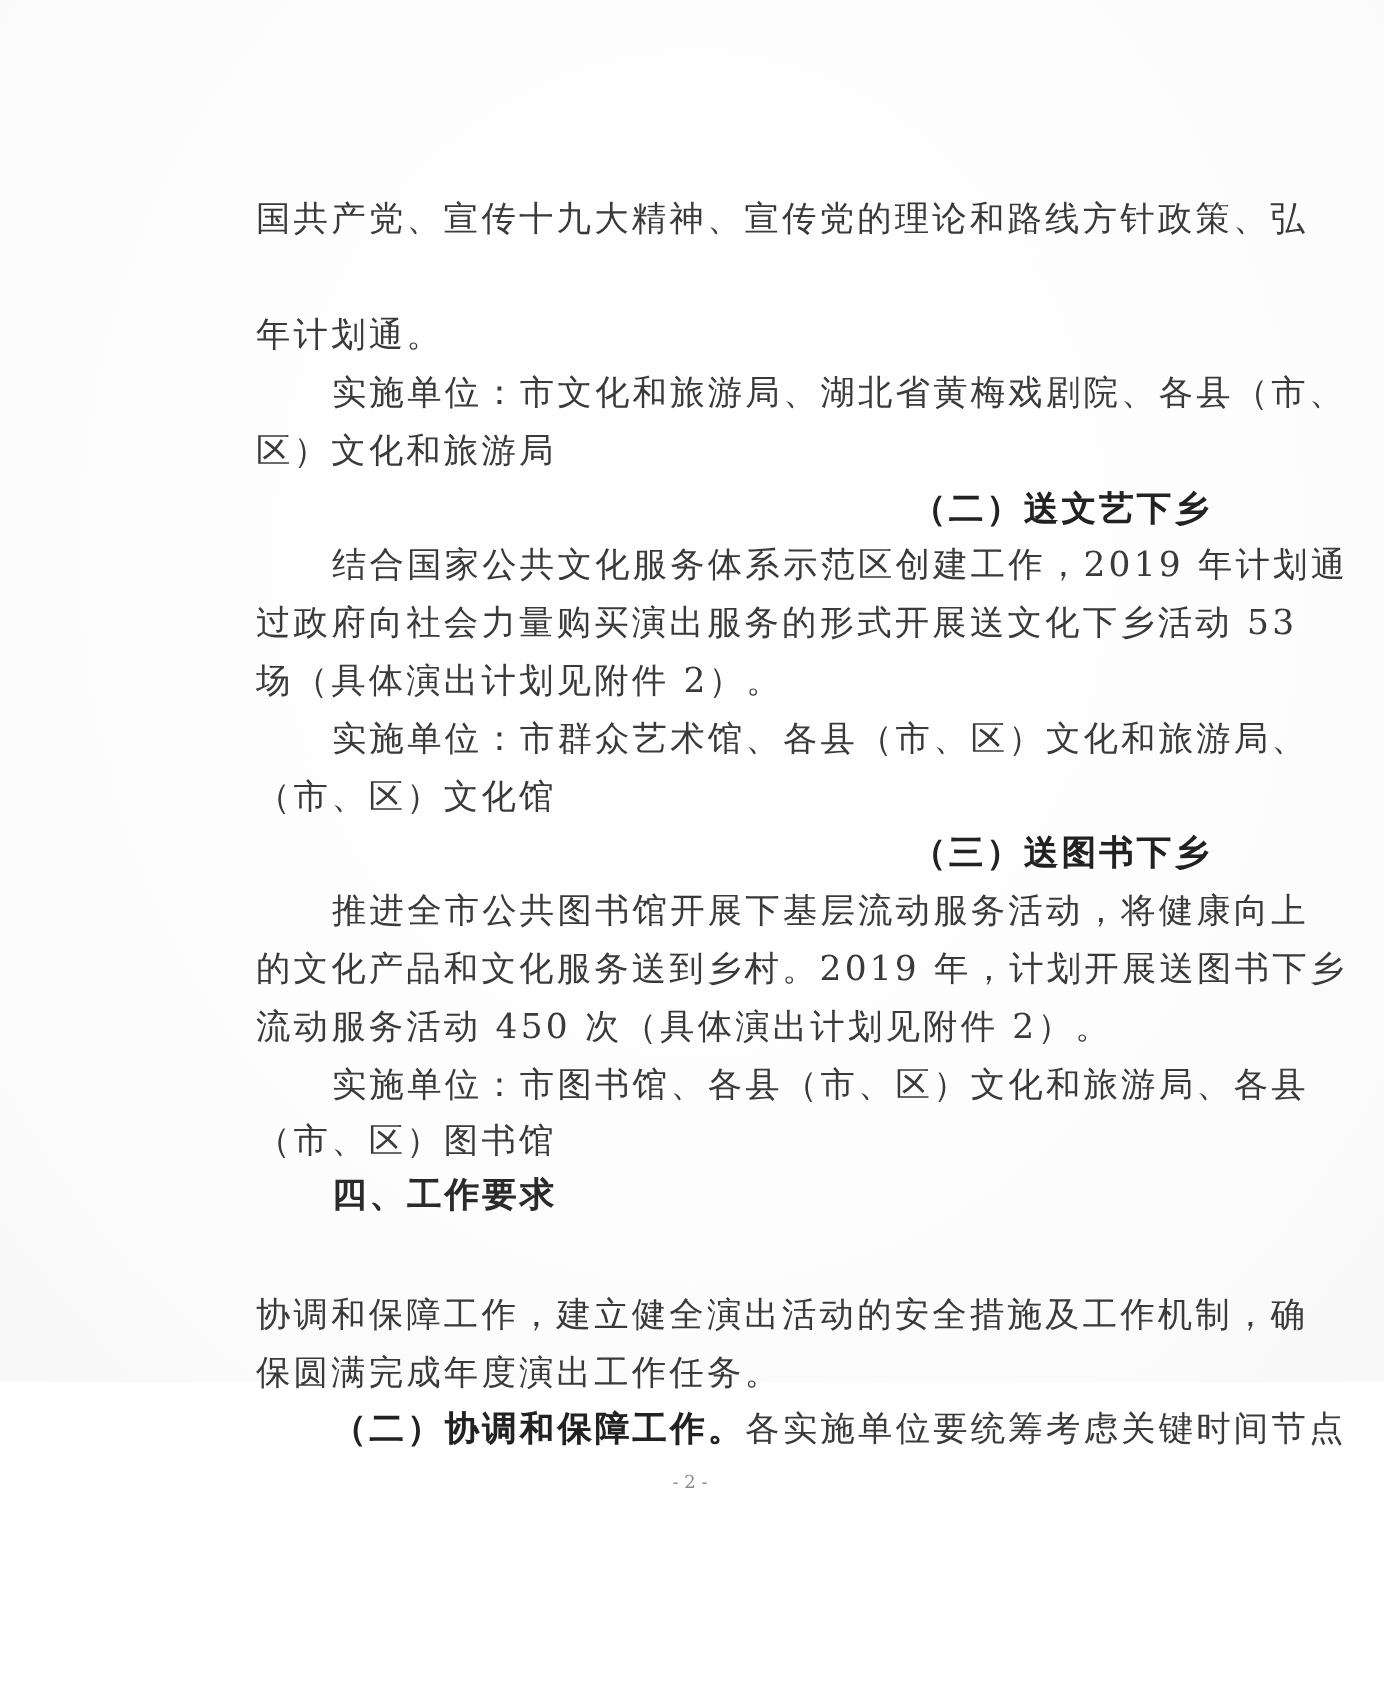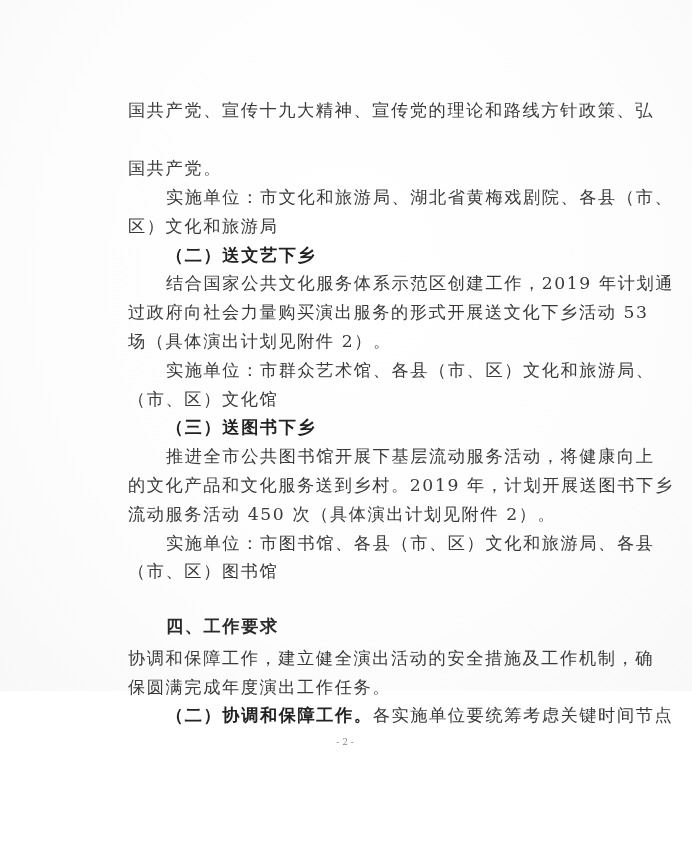--- a/index.html
+++ b/index.html
@@ -10,34 +10,34 @@
   .page {
     position:absolute; left:0; top:0; width:692px; height:691px;
     background: radial-gradient(ellipse at 50% 40%, #ffffff 0%, #fdfdfd 60%, #f8f8f8 100%);
   }
   .line {
     position:absolute; left:128px; width:440px; height:22px;
     font-size:17.2px; line-height:22px; color:#3a3a3a; white-space:nowrap;
     letter-spacing:1.6px;
   }
   .indent { left:166px; }
-  .bold { font-weight:bold; color:#222; }
-  .heading { font-family: Liberation Serif, serif; font-weight:bold; color:#2a2a2a;margin-top:27px; }
+  .bold { font-weight:bold; color:#222;text-align:right; }
+  .heading { font-family: Liberation Mono, monospace; font-weight:bold; color:#2a2a2a; }
   .pagenum {
     position:absolute; left:330px; top:737px; width:30px; text-align:center;
     font-size:9px; color:#888; font-family:"DejaVu Serif", serif;
   }
 </style>
 </head>
 <body>
 
 <div class="page">
 
   <div class="line" style="top:99px">国共产党、宣传十九大精神、宣传党的理论和路线方针政策、弘</div>
-  <div class="line" style="top:157px">国共产党。</div>
+  <div class="line" style="top:157px">年计划通。</div>
 
   <div class="line indent" style="top:186px">实施单位：市文化和旅游局、湖北省黄梅戏剧院、各县（市、</div>
   <div class="line" style="top:215px">区）文化和旅游局</div>
 
   <div class="line indent bold" style="top:244px">（二）送文艺下乡</div>
 
   <div class="line indent" style="top:272px">结合国家公共文化服务体系示范区创建工作，2019 年计划通</div>
   <div class="line" style="top:301px">过政府向社会力量购买演出服务的形式开展送文化下乡活动 53</div>
   <div class="line" style="top:330px">场（具体演出计划见附件 2）。</div>
 

